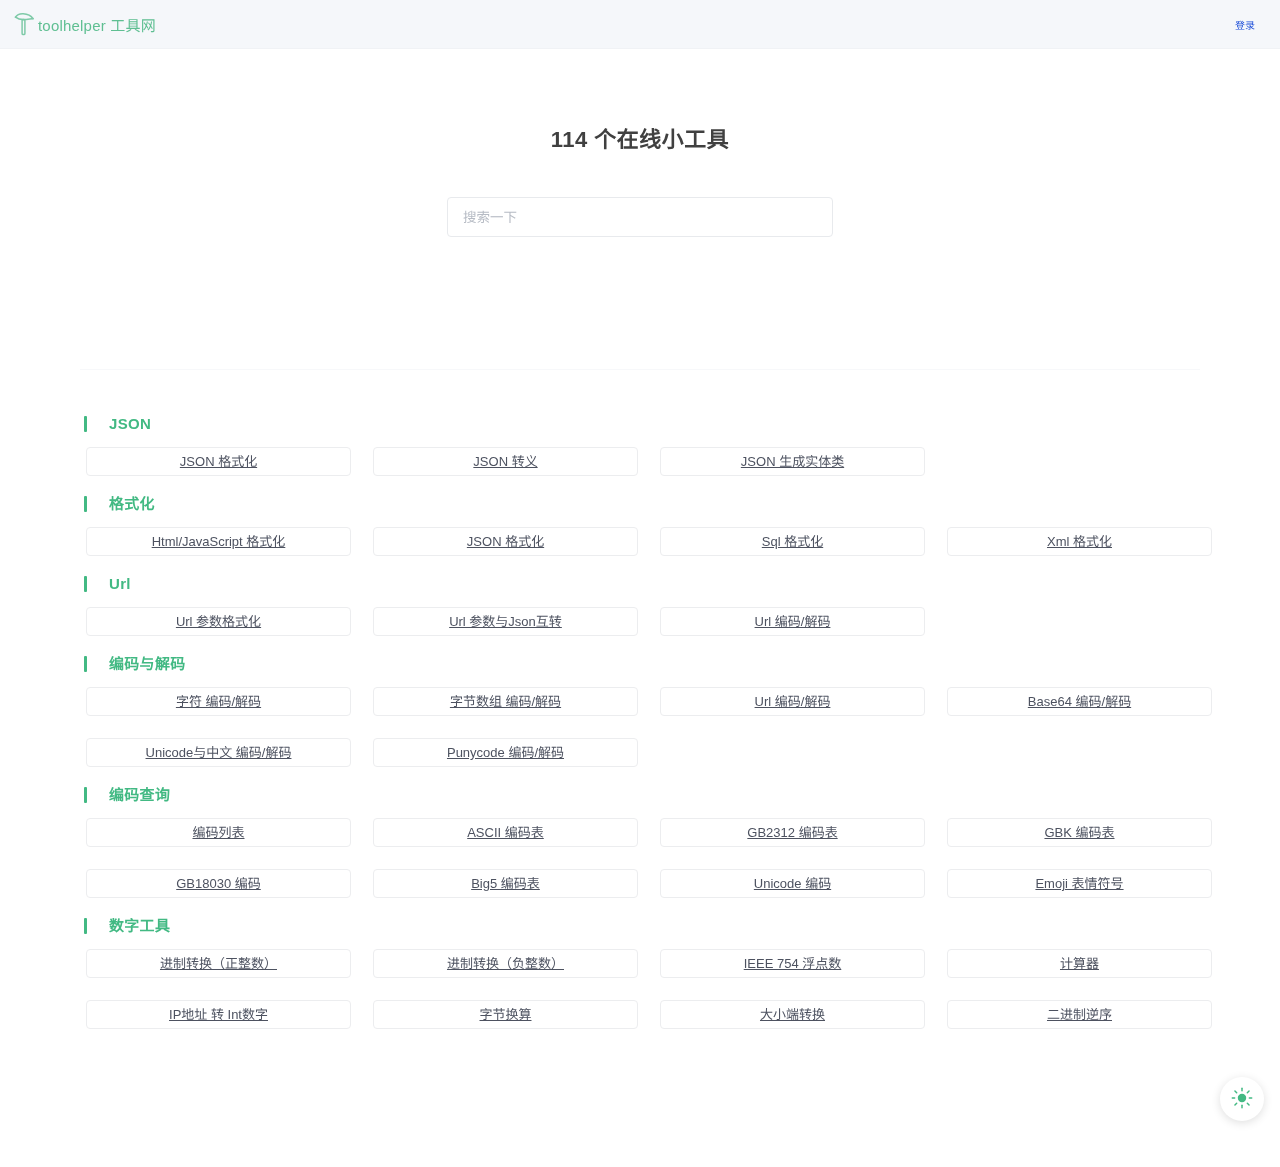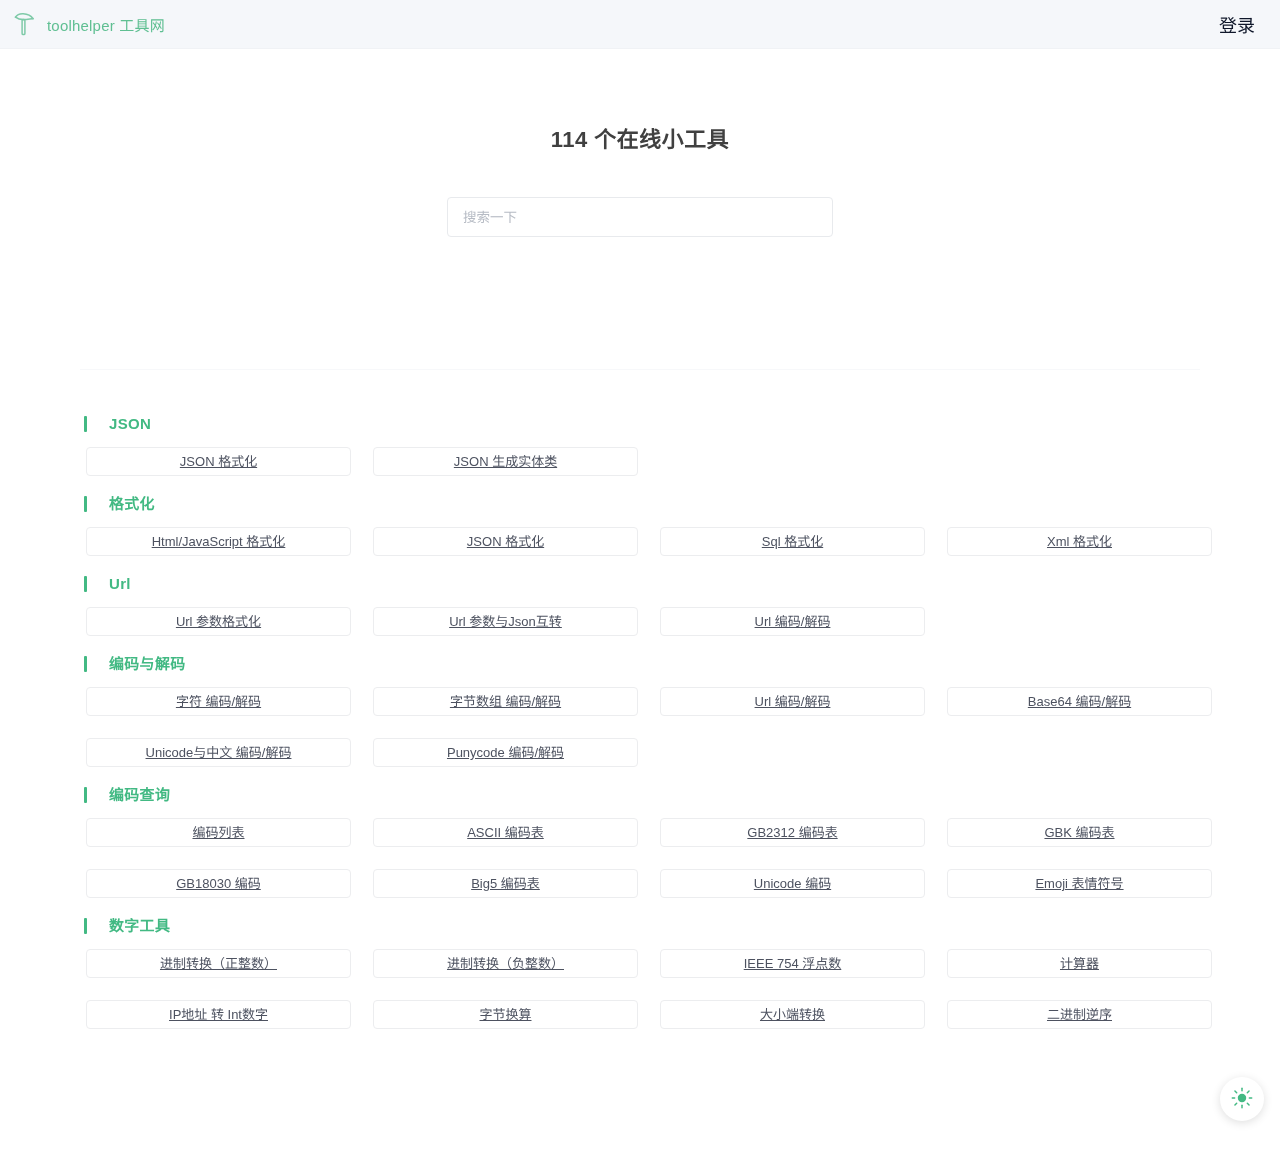--- a/index.html
+++ b/index.html
@@ -25,41 +25,40 @@
     background: #f5f7fa;
     border-bottom: 1px solid #f0f2f5;
     display: flex;
     align-items: center;
     padding: 0 25px 0 10px;
     position: relative;
   }
   .brand {
     display: flex;
     align-items: center;
-    gap: 9px;
     text-decoration: none;
     cursor: pointer;
     justify-content: space-between;
   }
   .brand-logo {
     width: 28px;
     height: 28px;
     display: block;
     flex: 0 0 28px;
   }
   .brand-name {
     font-size: 15px;
     color: #5fbf92;
     letter-spacing: .2px;
     white-space: nowrap;
   }
   .header-spacer { flex: 1 1 auto; }
   .login-link {
-    font-size: 18px;
-    color: #0f172a;
+    font-size: 10px;
+    color: #1d4ed8;
     text-decoration: none;
     cursor: pointer;
     white-space: nowrap;
   }
 
   
   .hero {
     padding-top: 72px;
     text-align: center;
   }
@@ -198,20 +197,21 @@
 <hr class="hero-divider">
 
 <main class="sections" id="sections-root">
     <section class="tool-section">
       <div class="section-head">
         <span class="section-bar"></span>
         <span class="section-title">JSON</span>
       </div>
       <div class="tool-grid">
         <a class="tool-btn" href="#">JSON 格式化</a>
+        <a class="tool-btn" href="#">JSON 转义</a>
         <a class="tool-btn" href="#">JSON 生成实体类</a>
       </div>
     </section>
     <section class="tool-section">
       <div class="section-head">
         <span class="section-bar"></span>
         <span class="section-title">格式化</span>
       </div>
       <div class="tool-grid">
         <a class="tool-btn" href="#">Html/JavaScript 格式化</a>

